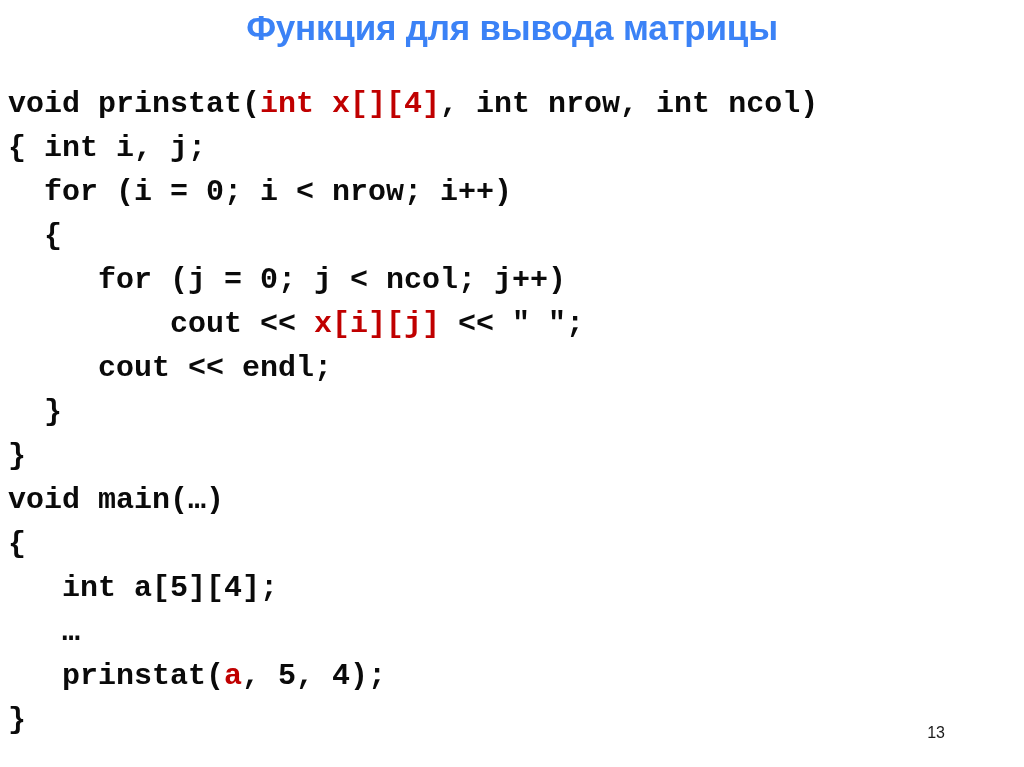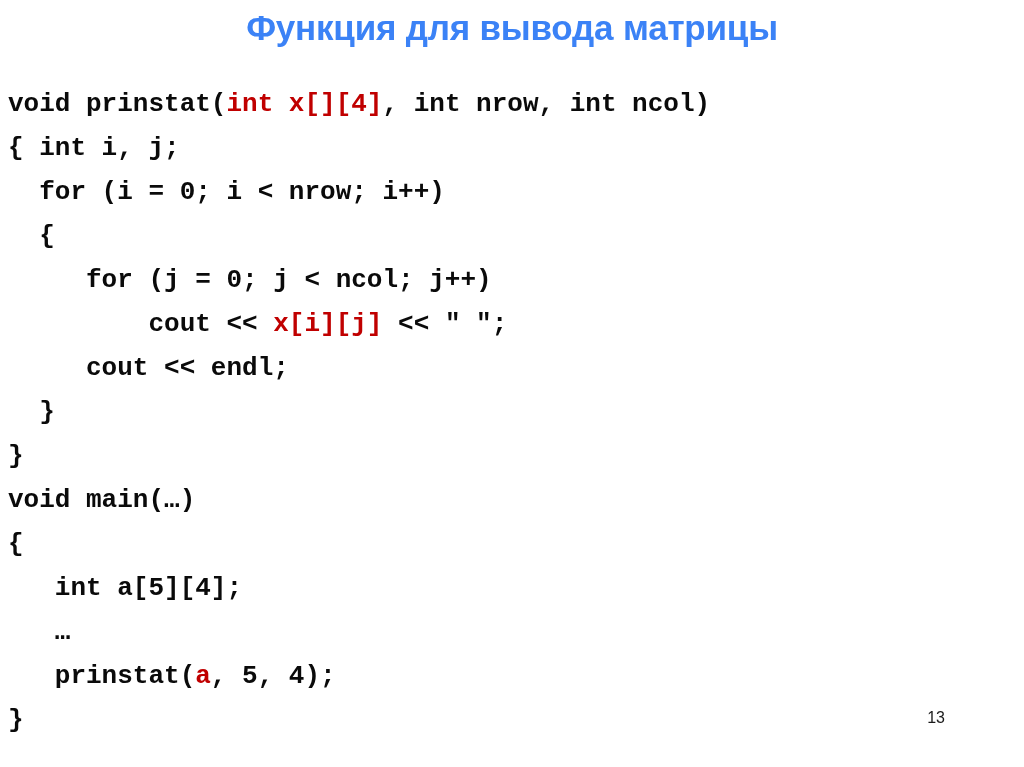--- a/index.html
+++ b/index.html
@@ -28,37 +28,37 @@
     color: #3b82f6;
     white-space: nowrap;
   }
   .code-block {
     position: absolute;
     left: 8px;
     top: 82px;
     width: 1010px;
     font-family: "Liberation Mono", "DejaVu Sans Mono", monospace;
     font-weight: bold;
-    font-size: 26px;
+    font-size: 30px;
     line-height: 44px;
     color: #0a0a0a;
     white-space: pre;
     letter-spacing: 0px;
   }
   .code-line {
     height: 44px;
     white-space: pre;
   }
   .kw-red {
     color: #c00000;
   }
   .page-number {
     position: absolute;
     right: 79px;
-    bottom: 40px;
+    bottom: 25px;
     font-family: "Liberation Sans", sans-serif;
     font-size: 16px;
     line-height: 18px;
     color: #1a1a1a;
   }
 </style>
 </head>
 <body>
 
 <div class="slide">

